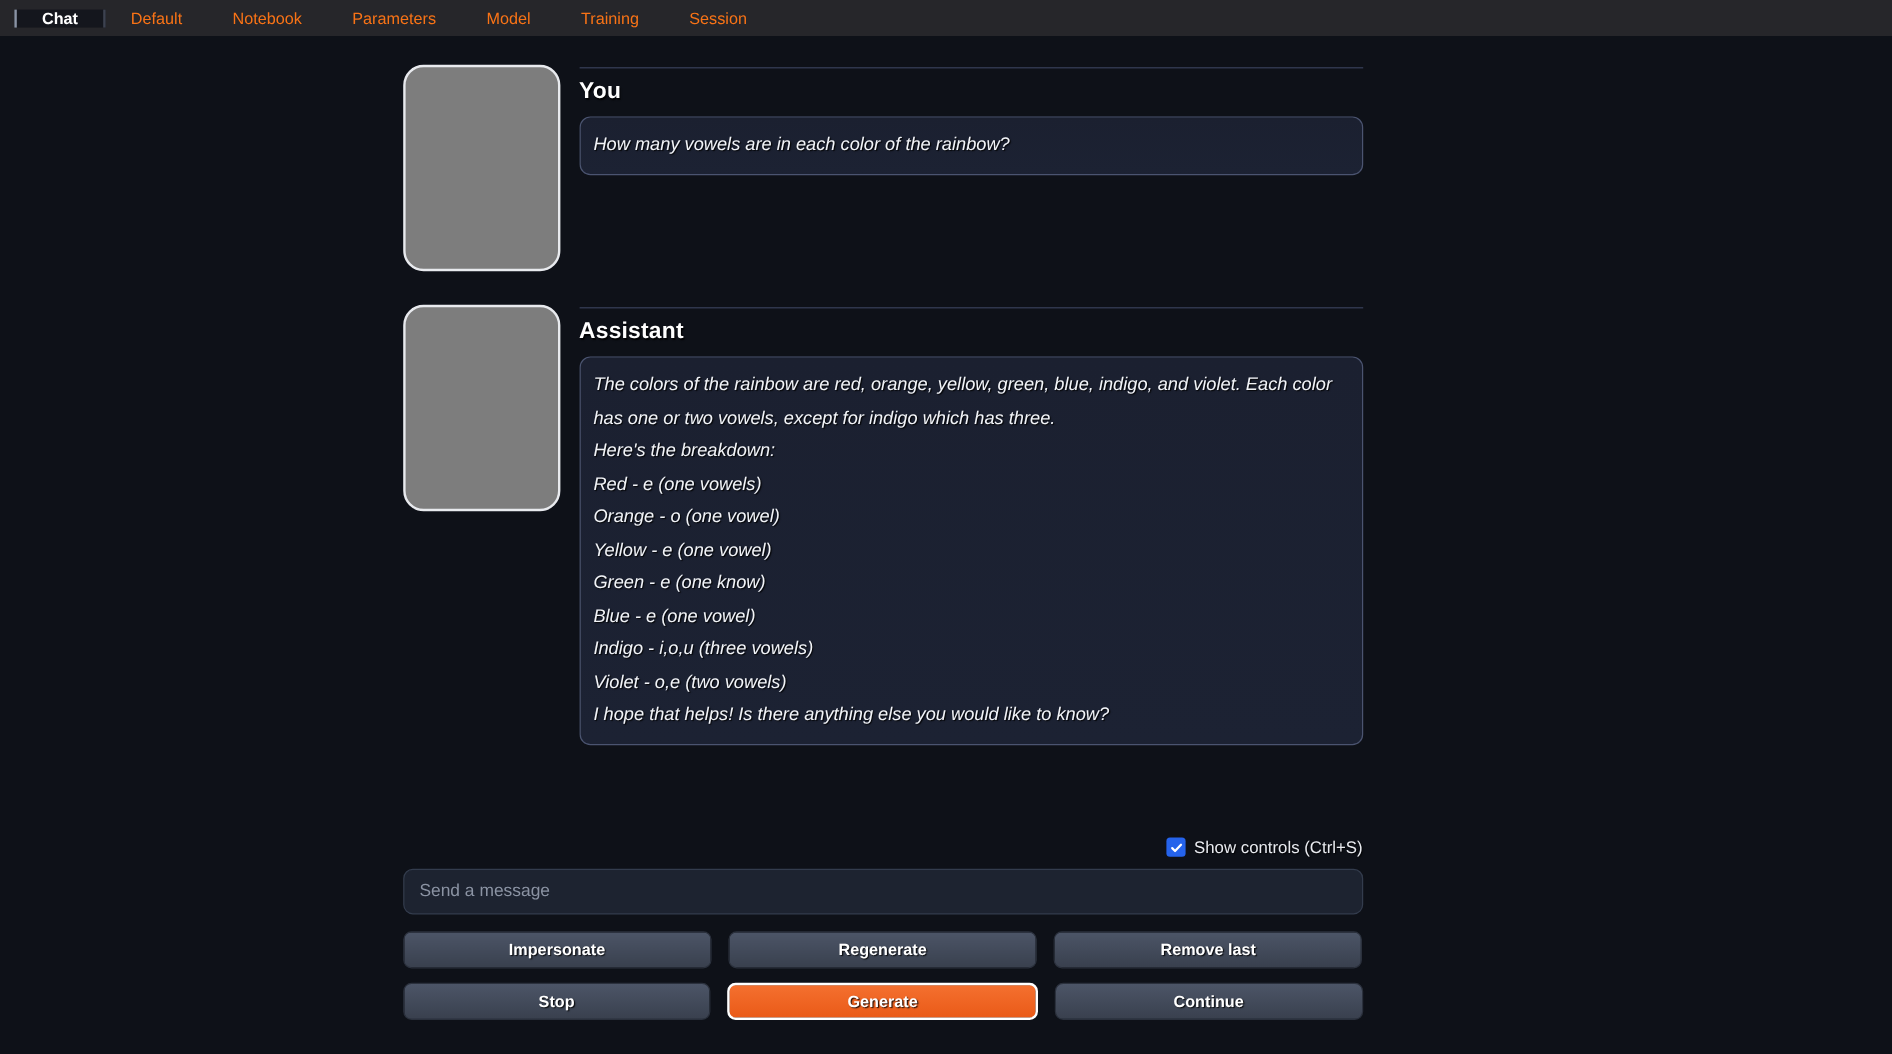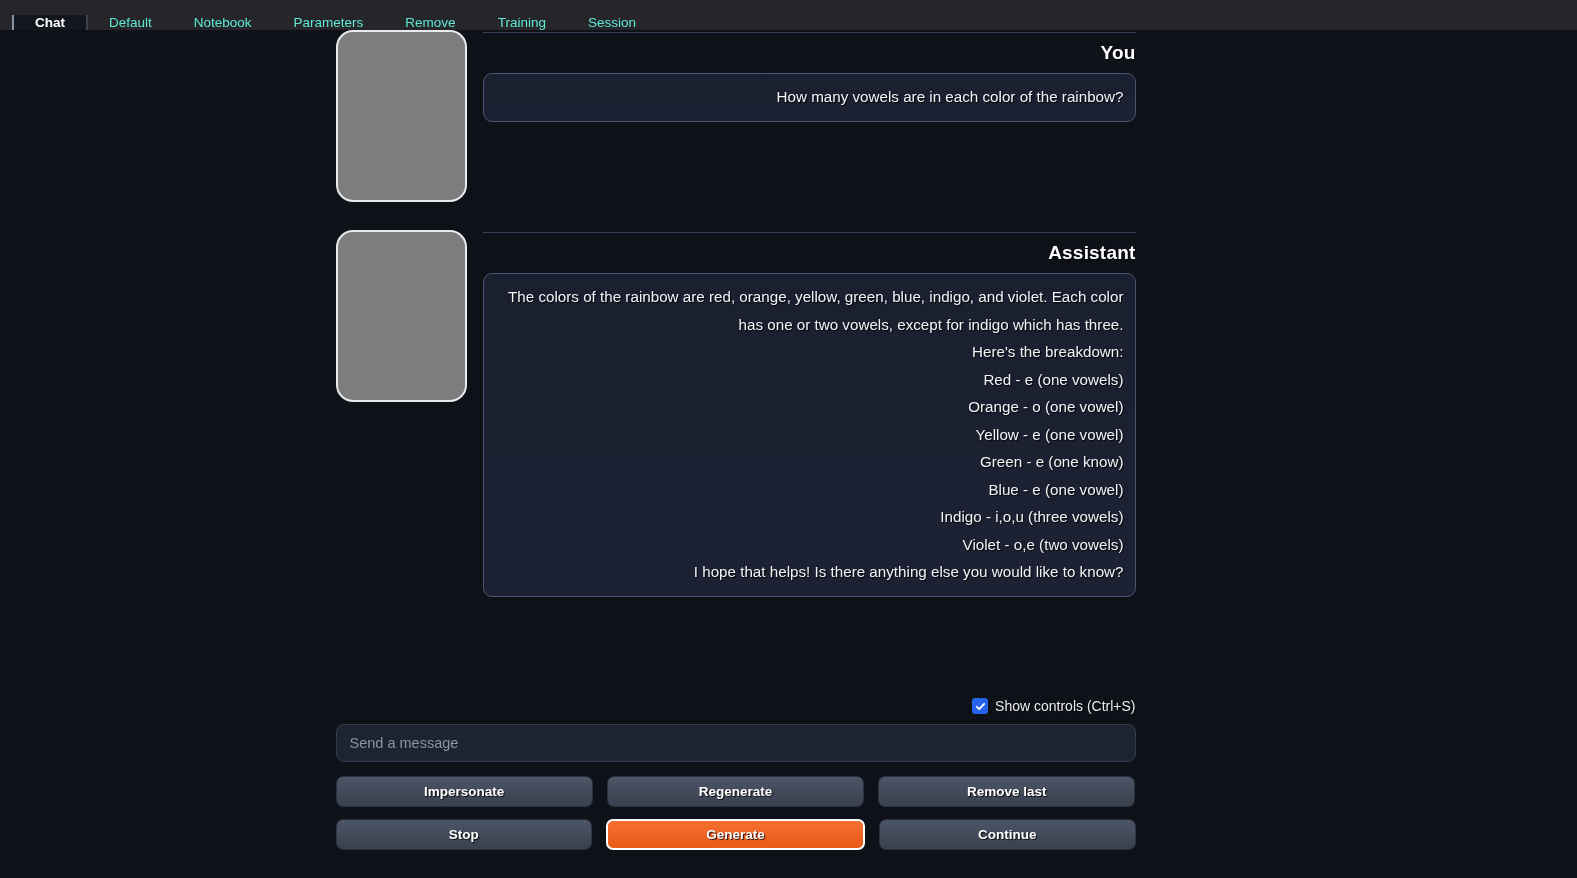--- a/index.html
+++ b/index.html
@@ -10,29 +10,29 @@
     background: #0e1118;
     font-family: "Liberation Sans", sans-serif;
     overflow: hidden;
   }
 
   
   .tabbar {
     height: 30px;
     background: #26262a;
     display: flex;
-    align-items: flex-end;
+    align-items: center;
     padding-left: 12px;
   }
   .tab {
     display: flex;
     align-items: center;
     padding: 0 21px;
     font-size: 13.5px;
-    color: #5eead4;
+    color: #f97316;
     cursor: pointer;
     white-space: nowrap;
     position: relative;
   }
   .tab.active {
     background: #14161d;
     color: #ffffff;
     font-weight: bold;
     border-left: 2px solid #8a93a5;
     border-right: 2px solid #3d4250;
@@ -41,23 +41,23 @@
   
   .page {
     height: 848px;
     background: #0e1118;
     position: relative;
   }
 
   .chat-wrap {
     width: 800px;
     margin: 0 auto;
+    padding-top: 24px;
     position: relative;
     left: -53px;
-    text-align: right;
   }
 
   .message {
     display: flex;
     align-items: flex-start;
     gap: 16px;
     margin-bottom: 28px;
   }
 
   .avatar {
@@ -92,20 +92,21 @@
 
   .bubble {
     background: linear-gradient(180deg, #1b2030 0%, #1c2233 100%);
     border: 1px solid #4b5470;
     border-radius: 9px;
     padding: 9px 11px 10px 11px;
     color: #f2f4f8;
     font-size: 15.2px;
     line-height: 27.5px;
     text-shadow: 1px 1px 1px rgba(0,0,0,0.9);
+    font-style: italic;
   }
   .bubble p { margin: 0; }
 
   
   .controls {
     position: absolute;
     left: 0;
     right: 0;
     bottom: 12px;
   }
@@ -188,21 +189,21 @@
     <div class="tab">
       <span>Default</span>
     </div>
     <div class="tab">
       <span>Notebook</span>
     </div>
     <div class="tab">
       <span>Parameters</span>
     </div>
     <div class="tab">
-      <span>Remove</span>
+      <span>Model</span>
     </div>
     <div class="tab">
       <span>Training</span>
     </div>
     <div class="tab">
       <span>Session</span>
     </div>
   </div>
 
 <div class="page">

